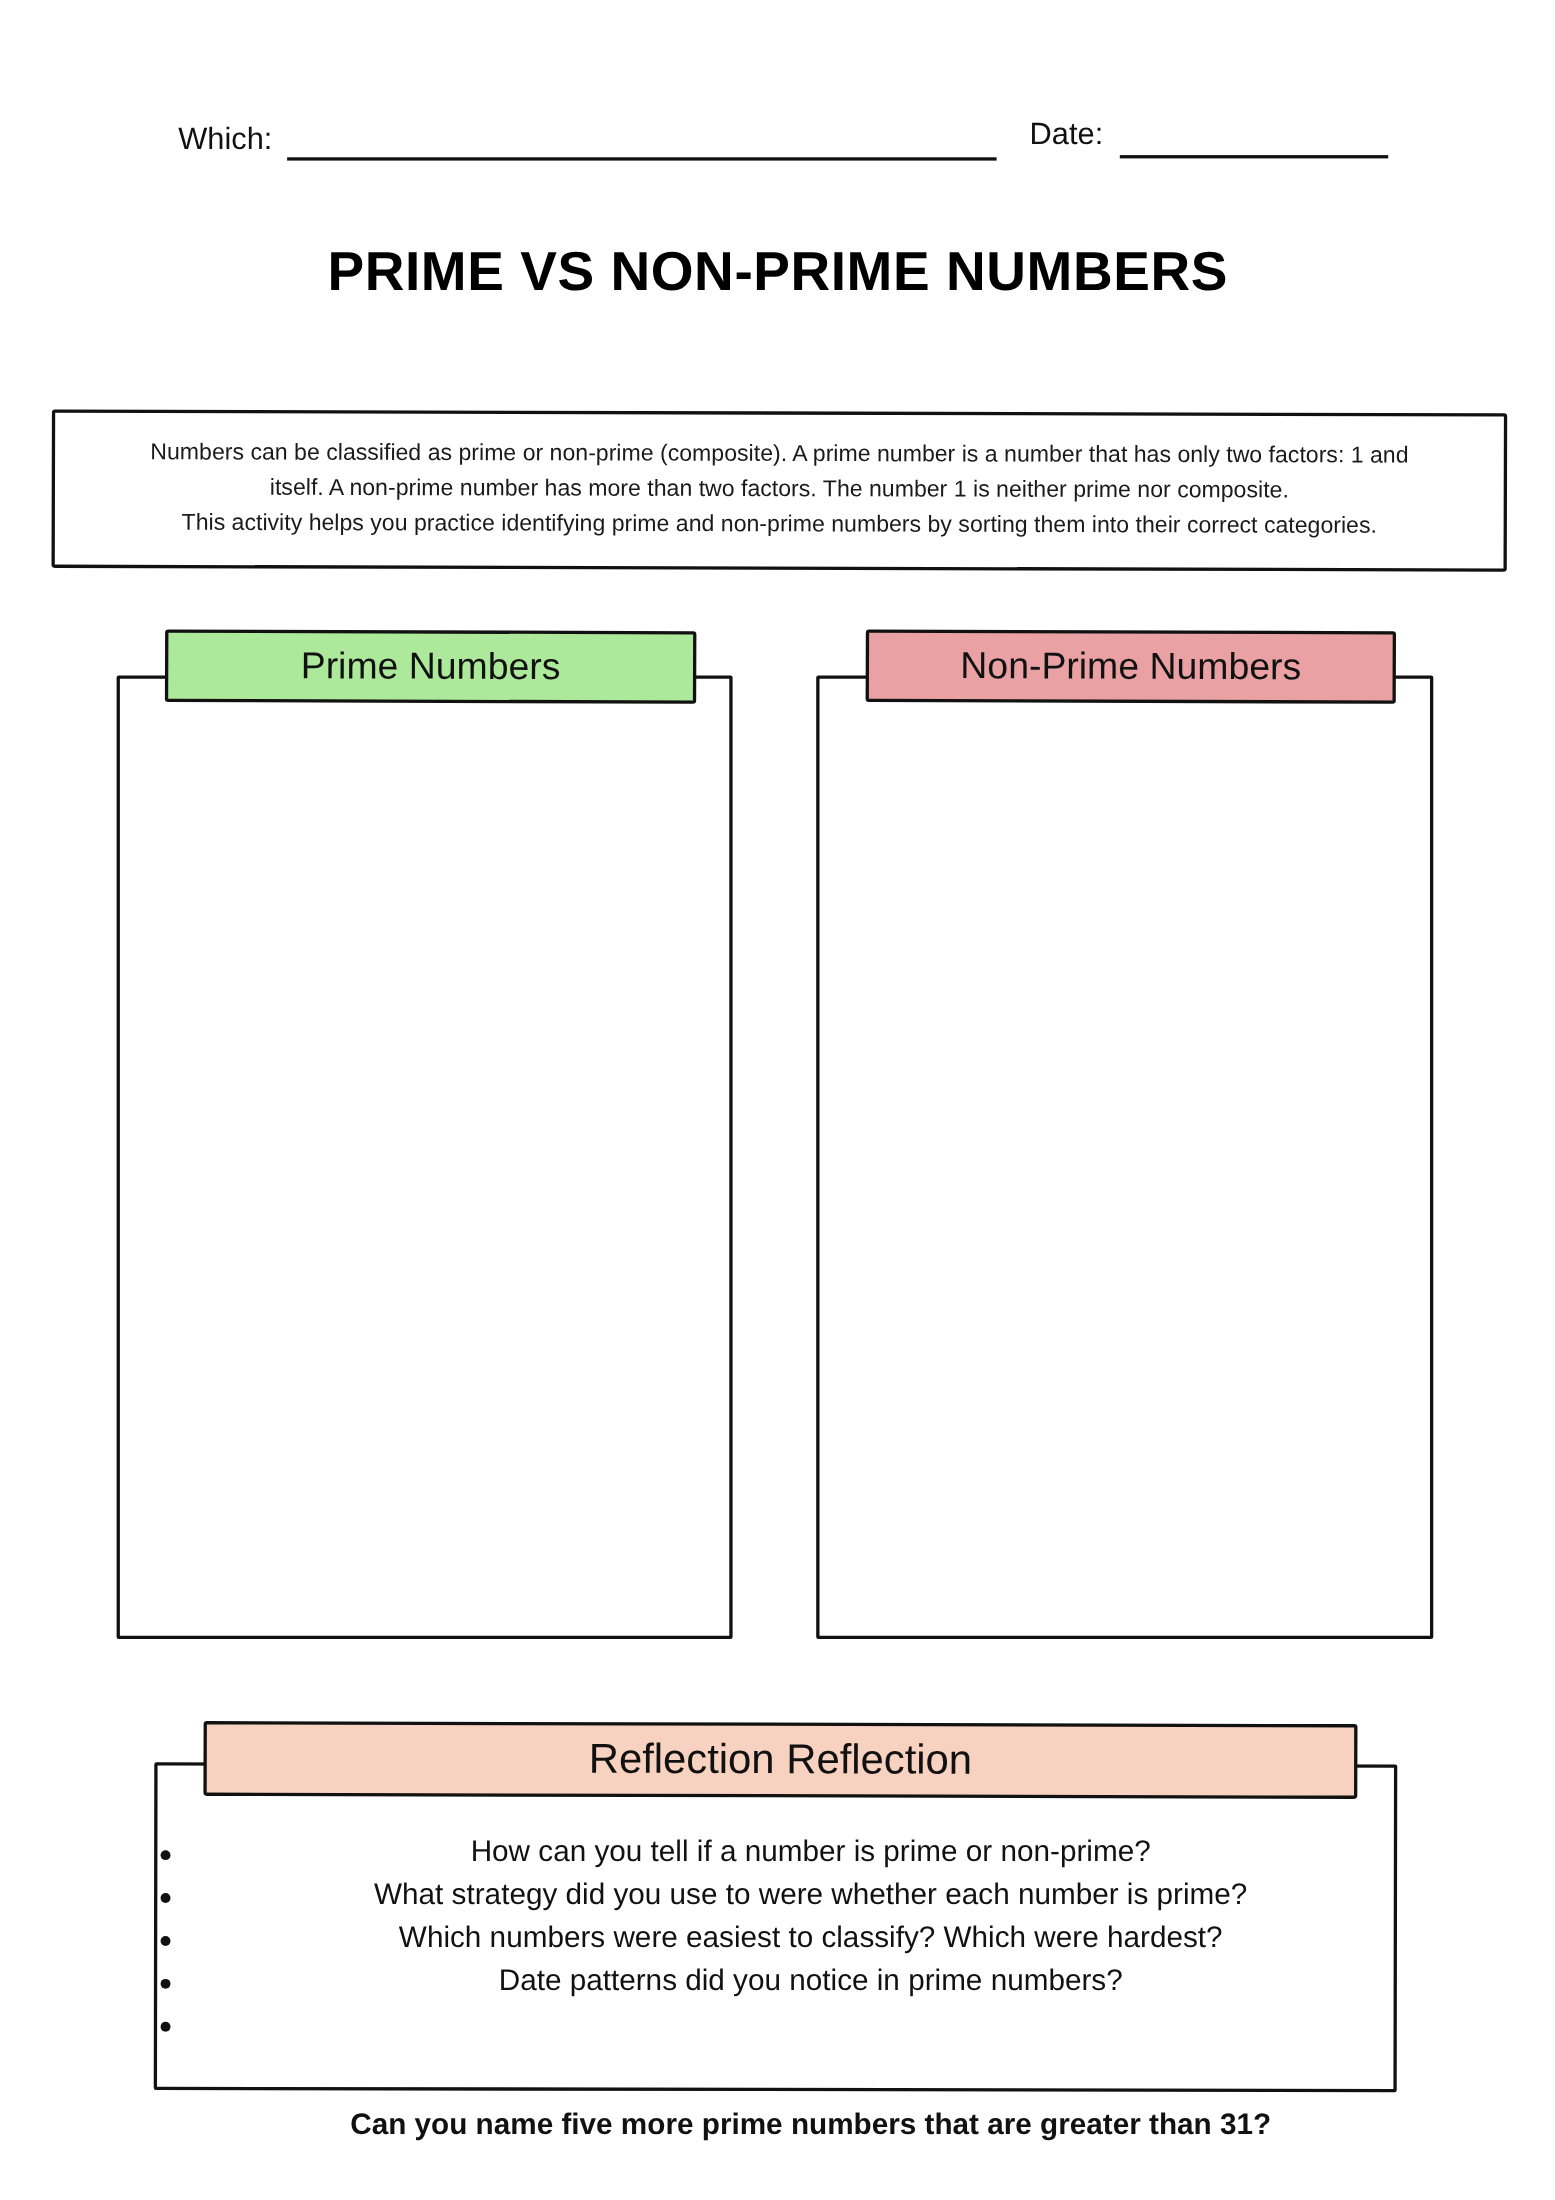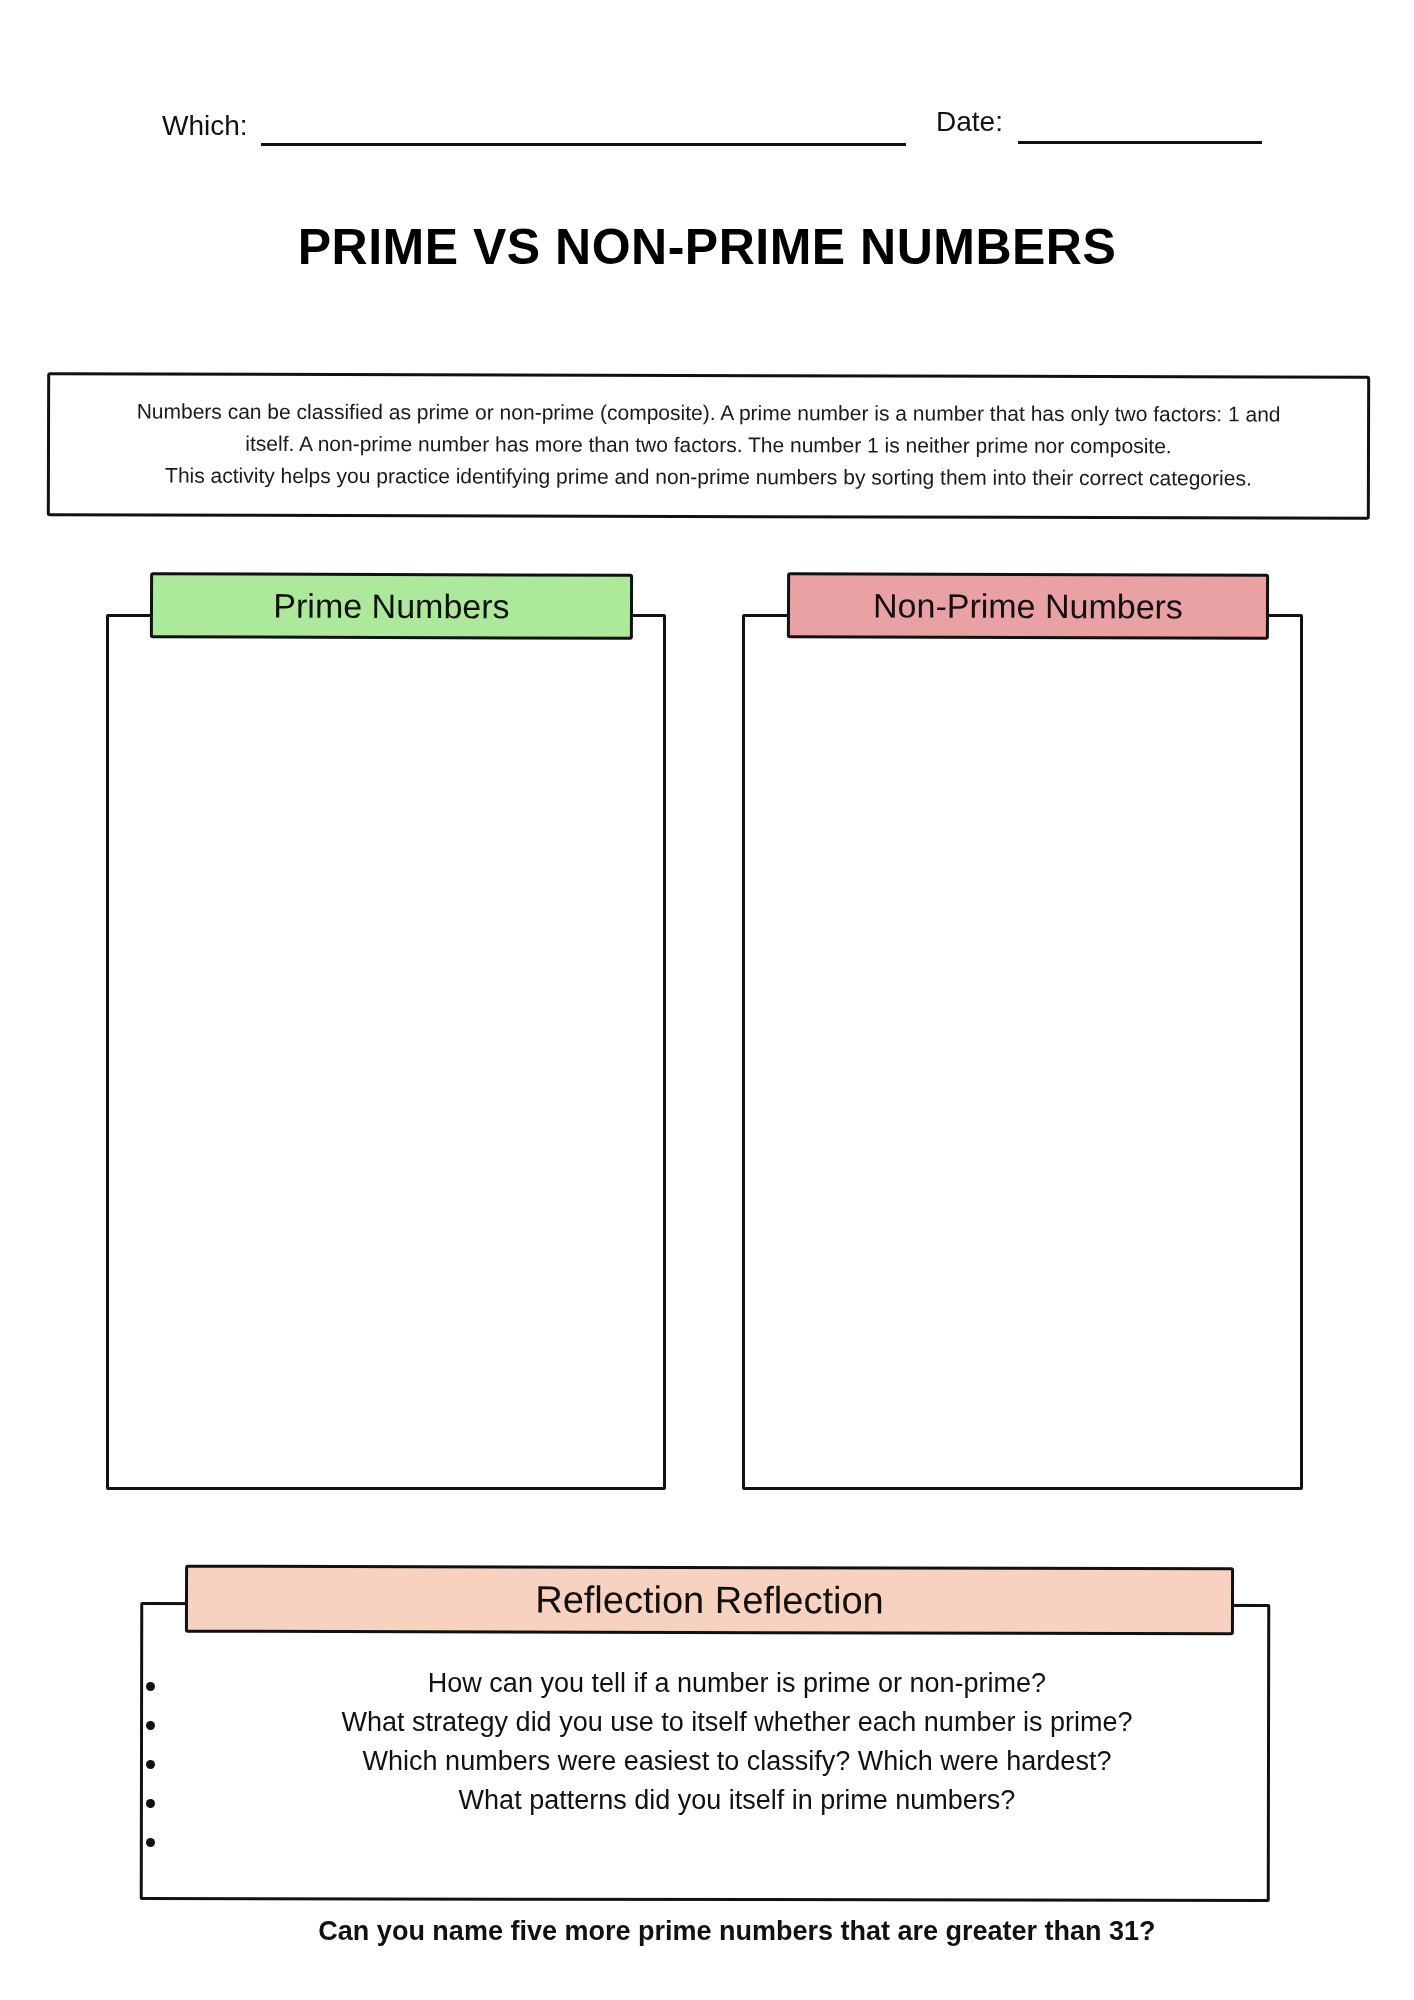--- a/index.html
+++ b/index.html
@@ -53,22 +53,22 @@
 
 <div class="refl-box"></div>
 <div class="tab" style="left:185px; top:1566px; width:1049px; height:68px; background:#f8d2c0; font-size:38px; transform:rotate(0.15deg);">
   <span>Reflection Reflection</span>
 </div>
 
 <div class="bullet" style="top:1682px;"></div>
 <div class="q" style="top:1668px;">How can you tell if a number is prime or non-prime?</div>
 
 <div class="bullet" style="top:1721px;"></div>
-<div class="q" style="top:1707px;">What strategy did you use to itself whether each number is prime?</div>
+<div class="q" style="top:1707px;">What strategy did you use to were whether each number is prime?</div>
 
 <div class="bullet" style="top:1760px;"></div>
 <div class="q" style="top:1746px;">Which numbers were easiest to classify? Which were hardest?</div>
 
 <div class="bullet" style="top:1799px;"></div>
-<div class="q" style="top:1785px;">What patterns did you itself in prime numbers?</div>
+<div class="q" style="top:1785px;">Date patterns did you notice in prime numbers?</div>
 
 <div class="bullet" style="top:1838px;"></div>
 <div class="q" style="top:1916px;font-weight:bold;">Can you name five more prime numbers that are greater than 31?</div>
 
 </body></html>

